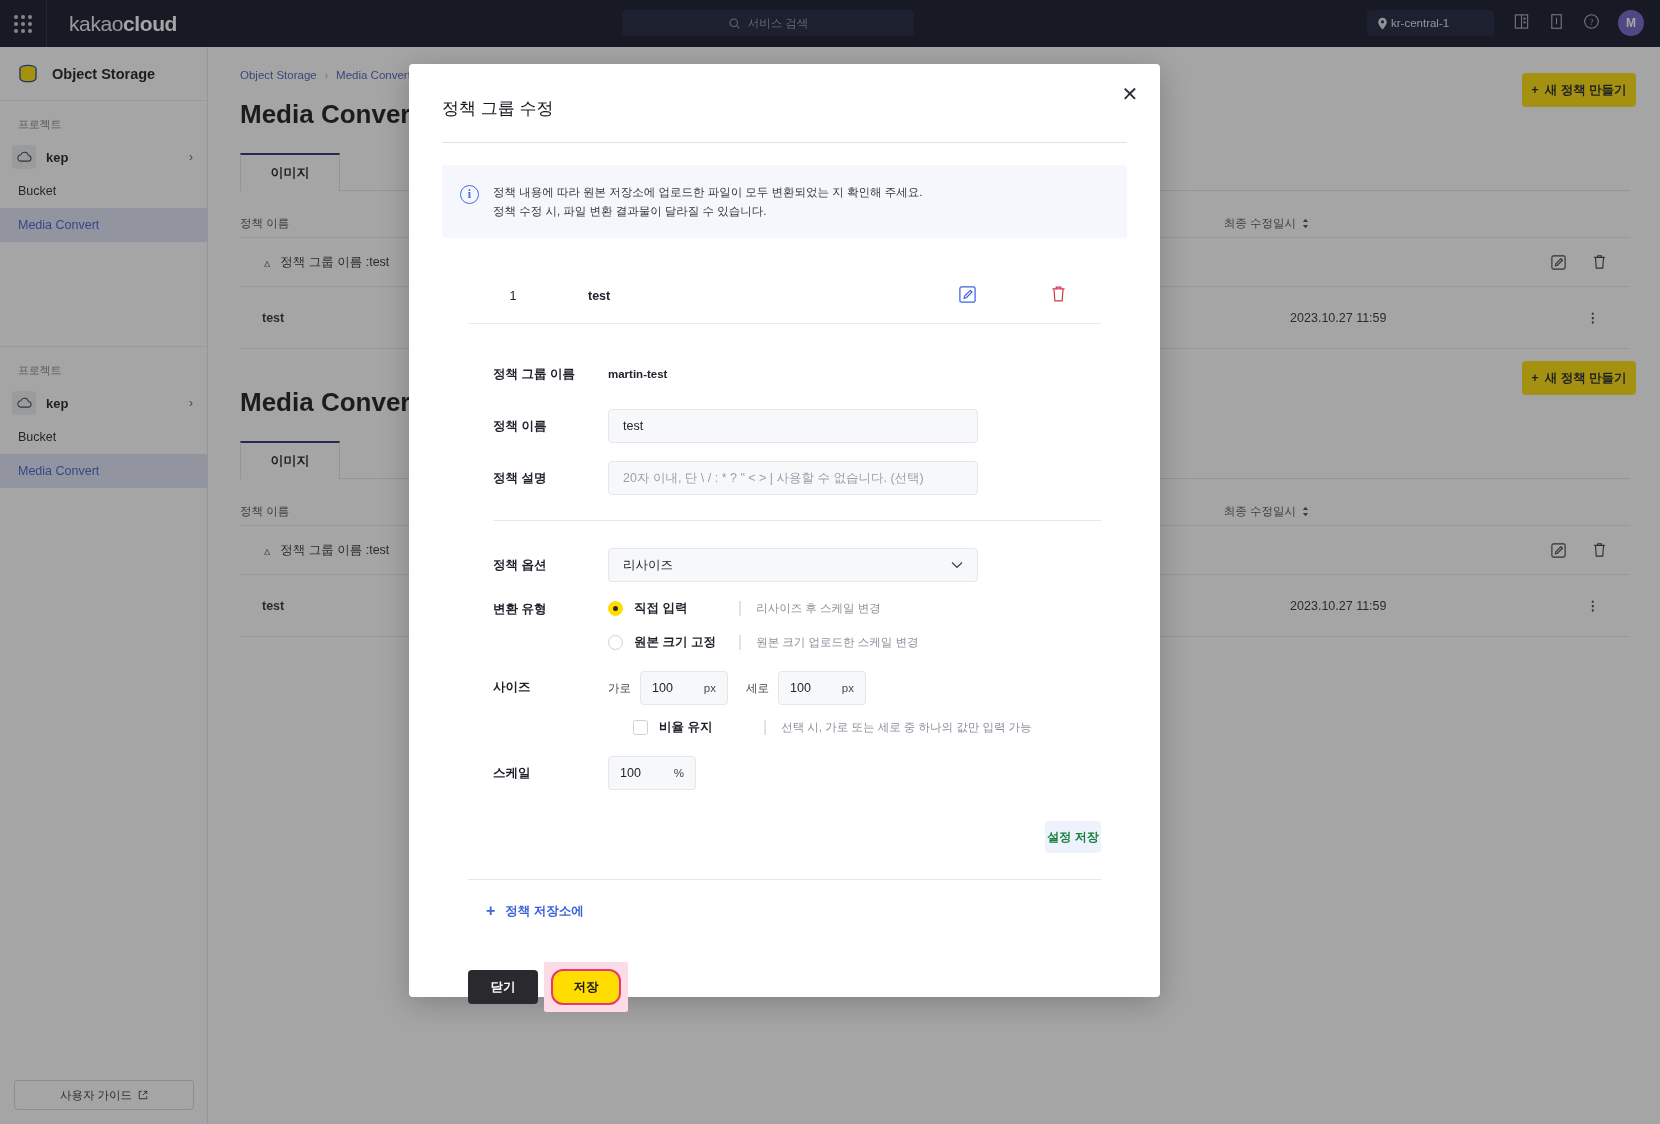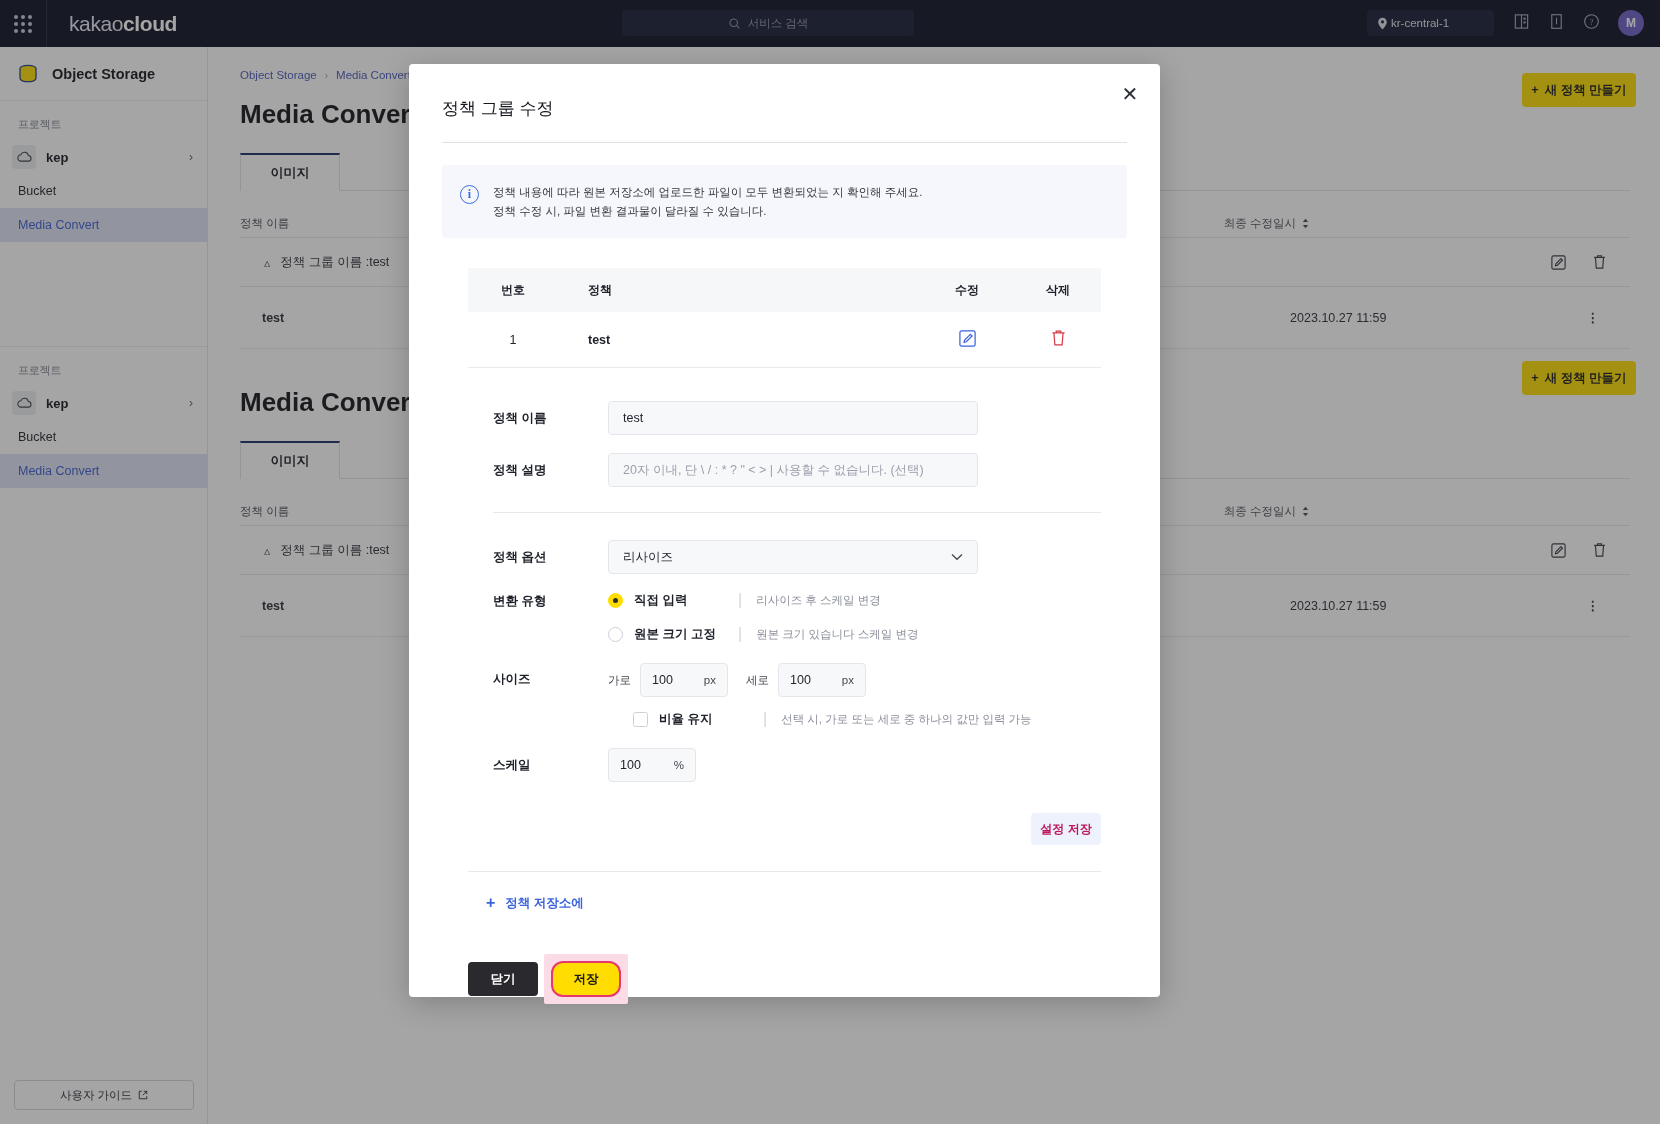--- a/index.html
+++ b/index.html
@@ -203,22 +203,22 @@
     width: 88px; height: 34px; background: #f7f8fa; border: 1px solid #e4e6eb;
     border-radius: 4px; display: flex; align-items: center; padding: 0 11px;
     justify-content: space-between; font-size: 12.5px; color: #22252d;
   }
   .num-input .unit { color: #44474f; font-size: 11.5px; }
   .chk {
     width: 15px; height: 15px; border-radius: 2.5px; border: 1.4px solid #cdd0d8;
     background: #fff; margin-right: 11px; cursor: pointer; flex: 0 0 auto;
   }
   .save-setting {
-    width: 70px; height: 32px; background: #eef2fd; border-radius: 4px;
-    color: #be185d; font-size: 12px; font-weight: 700; display: flex;
+    width: 56px; height: 32px; background: #eef2fd; border-radius: 4px;
+    color: #15803d; font-size: 12px; font-weight: 700; display: flex;
     align-items: center; justify-content: center; cursor: pointer;
   }
   .add-policy {
     display: flex; align-items: center; gap: 10px; color: #3b62dd;
     font-size: 12.5px; font-weight: 700; cursor: pointer;
   }
   .btn-close-modal {
     width: 70px; height: 34px; background: #2a2a2e; color: #fff; border-radius: 4px;
     font-size: 12.5px; font-weight: 700; display: flex; align-items: center;
     justify-content: center; cursor: pointer;
@@ -454,44 +454,42 @@
 
     <div class="notice">
       <span class="info-circle">i</span>
       <span class="txt">
         <span>정책 내용에 따라 원본 저장소에 업로드한 파일이 모두 변환되었는 지 확인해 주세요.</span><br>
         <span>정책 수정 시, 파일 변환 결과물이 달라질 수 있습니다.</span>
       </span>
     </div>
 
     <div class="ptable">
-      <div class="ptable-head">
-        <span class="c-no">번호</span>
-        <span class="c-pol">정책</span>
-        <span class="c-edit">수정</span>
-        <span class="c-del">삭제</span>
-      </div>
       <div class="ptable-row">
         <span class="c-no">1</span>
         <span class="c-pol" style="font-weight:700">test</span>
         <span class="c-edit">
           <svg width="19" height="19" viewBox="0 0 20 20">
             <rect x="2" y="2" width="16" height="16" rx="1.8" fill="none" stroke="#3b62dd" stroke-width="1.3"></rect>
             <path d="M13 5.6 7 11.6l-.6 2.4 2.4-.6 6-6z" fill="none" stroke="#3b62dd" stroke-width="1.3"></path>
           </svg>
         </span>
         <span class="c-del">
           <svg width="19" height="20" viewBox="0 0 20 21">
             <path d="M3.6 5.2h12.8M7.6 5.2V3.2h4.8v2M5.2 5.2l1 12.6h7.6l1-12.6" fill="none" stroke="#d23b47" stroke-width="1.3"></path>
           </svg>
         </span>
       </div>
     </div>
 
     <div class="form">
+      <div class="frow">
+        <span class="flabel">정책 그룹 이름</span>
+        <span class="static-val">martin-test</span>
+      </div>
 
       <div class="frow">
         <span class="flabel">정책 이름</span>
         <input class="finput" value="test" style="">
       </div>
 
       <div class="frow">
         <span class="flabel">정책 설명</span>
         <input class="finput" placeholder="20자 이내, 단 \ / : * ? &quot; &lt; &gt; | 사용할 수 없습니다. (선택)" style="">
       </div>
@@ -514,21 +512,21 @@
           <div class="radio-line">
             <span class="radio on"></span>
             <span class="radio-label">직접 입력</span>
             <span class="vbar">|</span>
             <span class="hint">리사이즈 후 스케일 변경</span>
           </div>
           <div class="radio-line">
             <span class="radio"></span>
             <span class="radio-label">원본 크기 고정</span>
             <span class="vbar">|</span>
-            <span class="hint">원본 크기 있습니다 스케일 변경</span>
+            <span class="hint">원본 크기 업로드한 스케일 변경</span>
           </div>
         </div>
       </div>
 
       <div class="frow" style="align-items:flex-start;min-height:82px">
         <span class="flabel" style="padding-top:10px">사이즈</span>
         <div>
           <div style="display:flex;align-items:center;height:38px">
             <span class="sz-label">가로</span>
             <span class="num-input">

